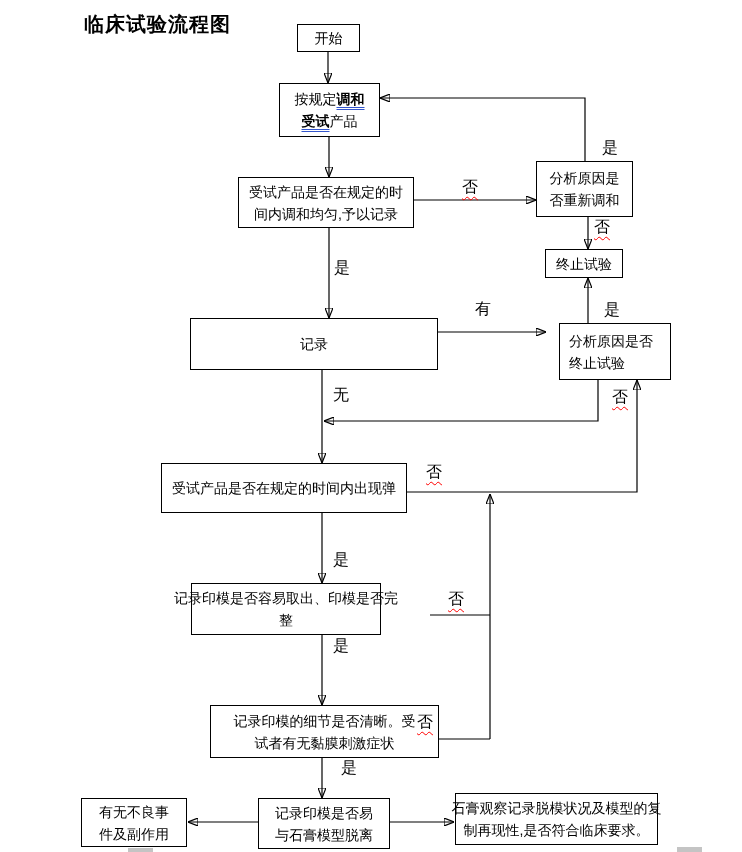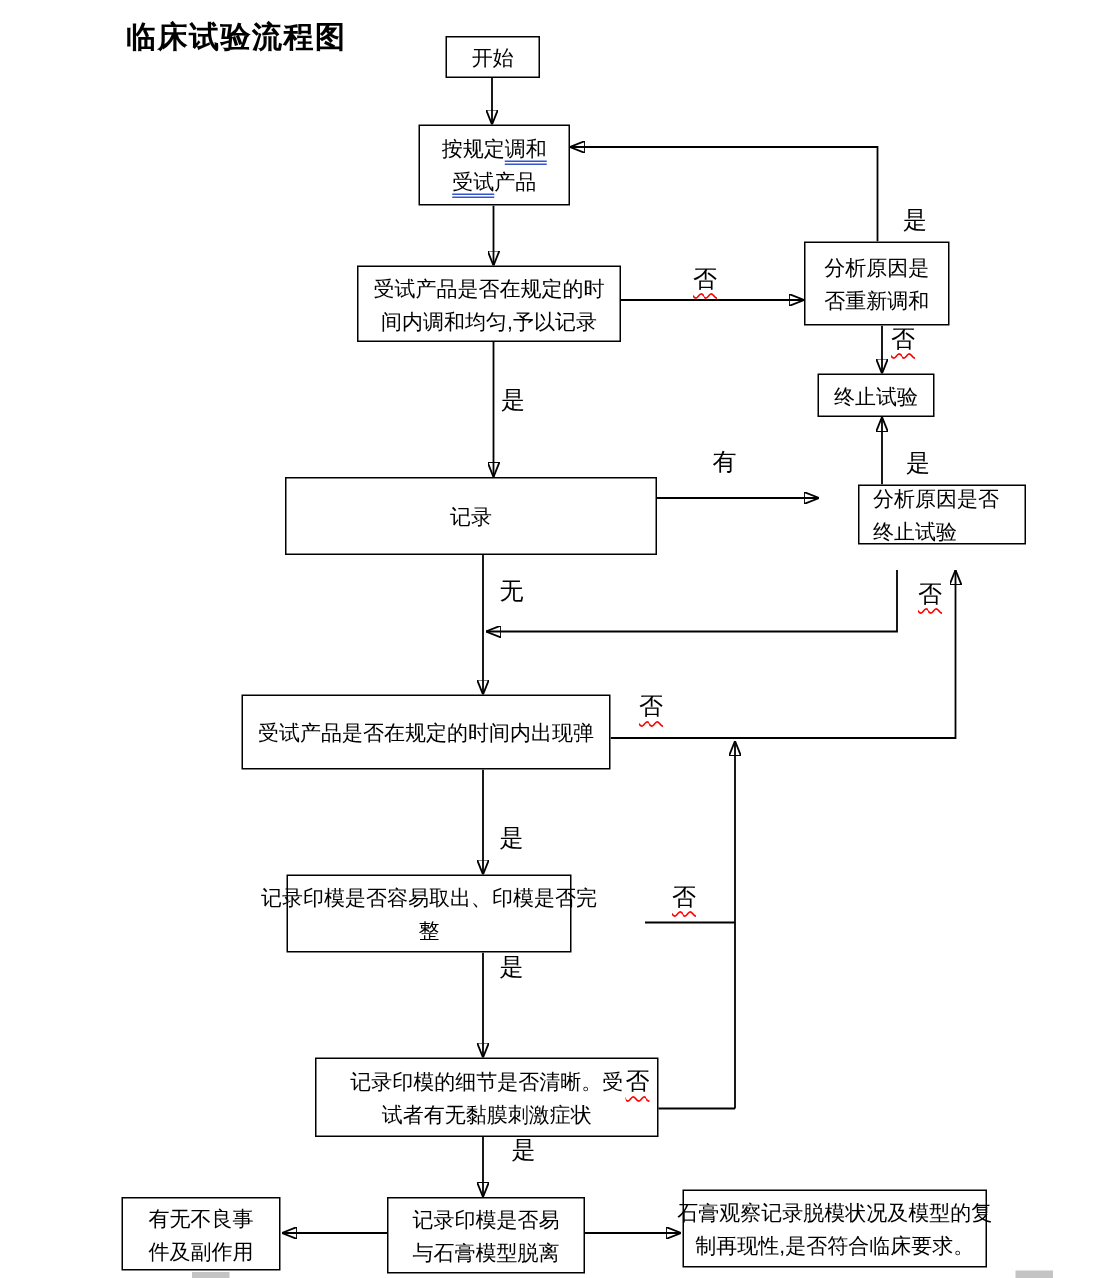--- a/index.html
+++ b/index.html
@@ -30,20 +30,21 @@
     text-decoration-color:#ff0000;
     text-decoration-thickness:1px;
     text-underline-offset:4px;
   }
   .gram{
     text-decoration:underline;
     text-decoration-style:double;
     text-decoration-color:#3355cc;
     text-decoration-thickness:1px;
     text-underline-offset:3px;
+    font-weight:bold;
   }
   .mark{position:absolute;background:#c4c4c4;}
 </style>
 </head>
 <body>
 
 <div id="canvas">
 
   <div class="title">临床试验流程图</div>
 
@@ -94,21 +95,21 @@
   </div>
 
   <div class="node" style="left:545px;top:249px;width:78px;height:29px">
     <span>终止试验</span>
   </div>
 
   <div class="node" style="left:190px;top:318px;width:248px;height:52px">
     <span>记录</span>
   </div>
 
-  <div class="node alignleft" style="left:572px;top:323px;width:112px;height:40px">
+  <div class="node alignleft" style="left:559px;top:323px;width:112px;height:57px">
     <span>分析原因是否</span>
     <span>终止试验</span>
   </div>
 
   <div class="node" style="left:161px;top:463px;width:246px;height:50px">
     <span>受试产品是否在规定的时间内出现弹</span>
   </div>
 
   <div class="node" style="left:191px;top:583px;width:190px;height:52px">
     <span>记录印模是否容易取出、印模是否完</span>

